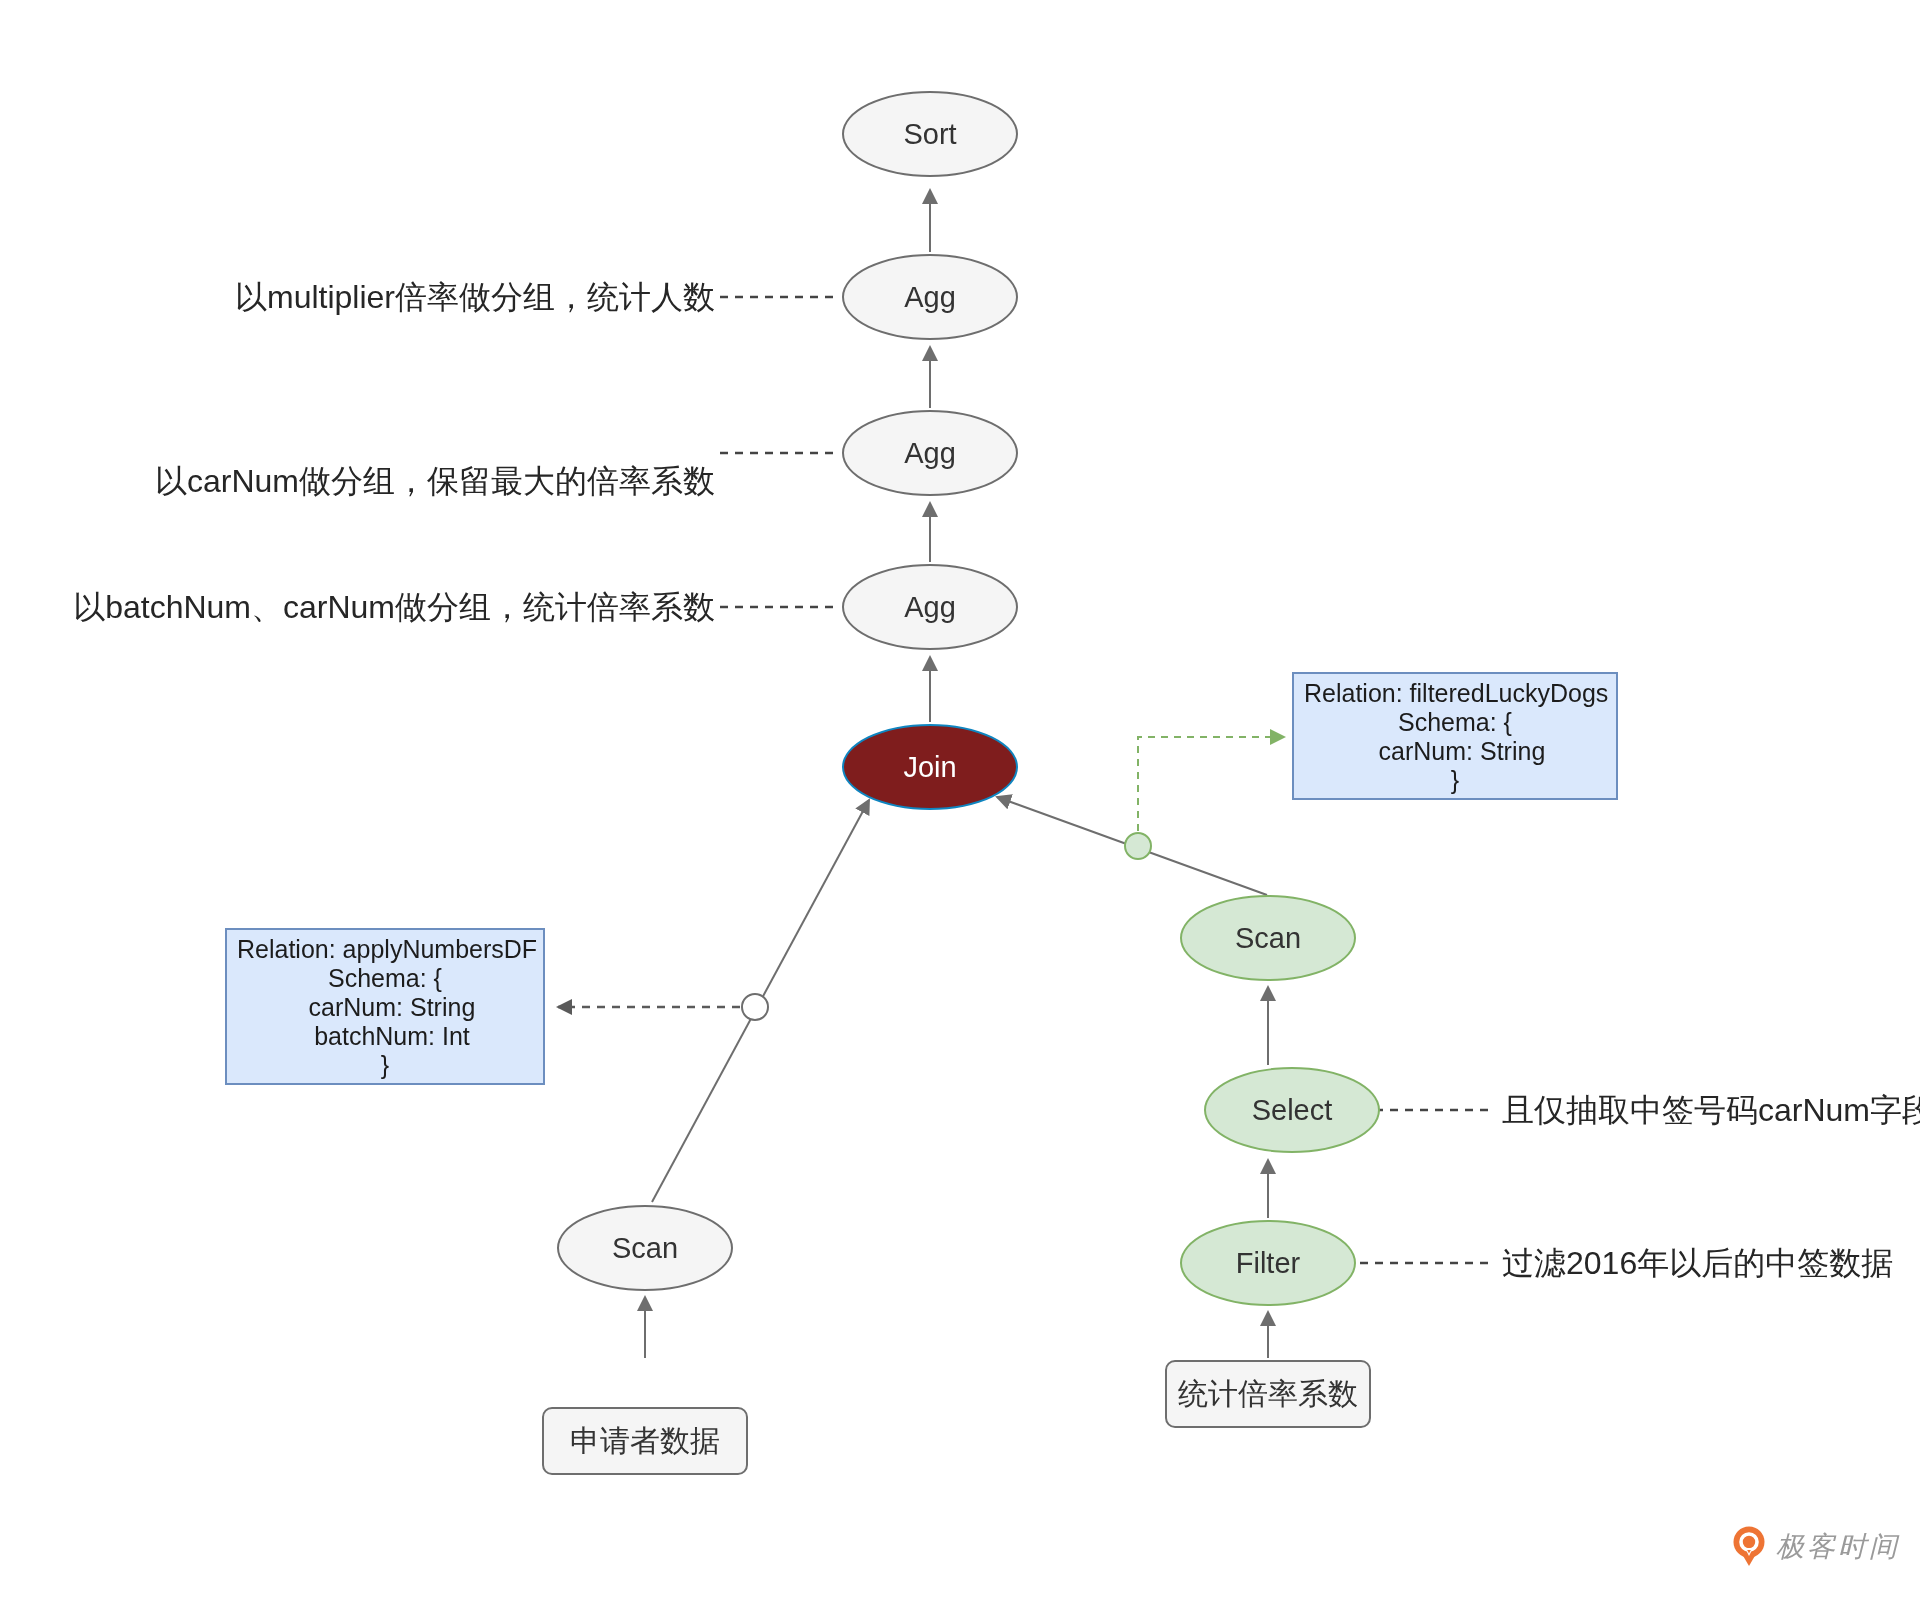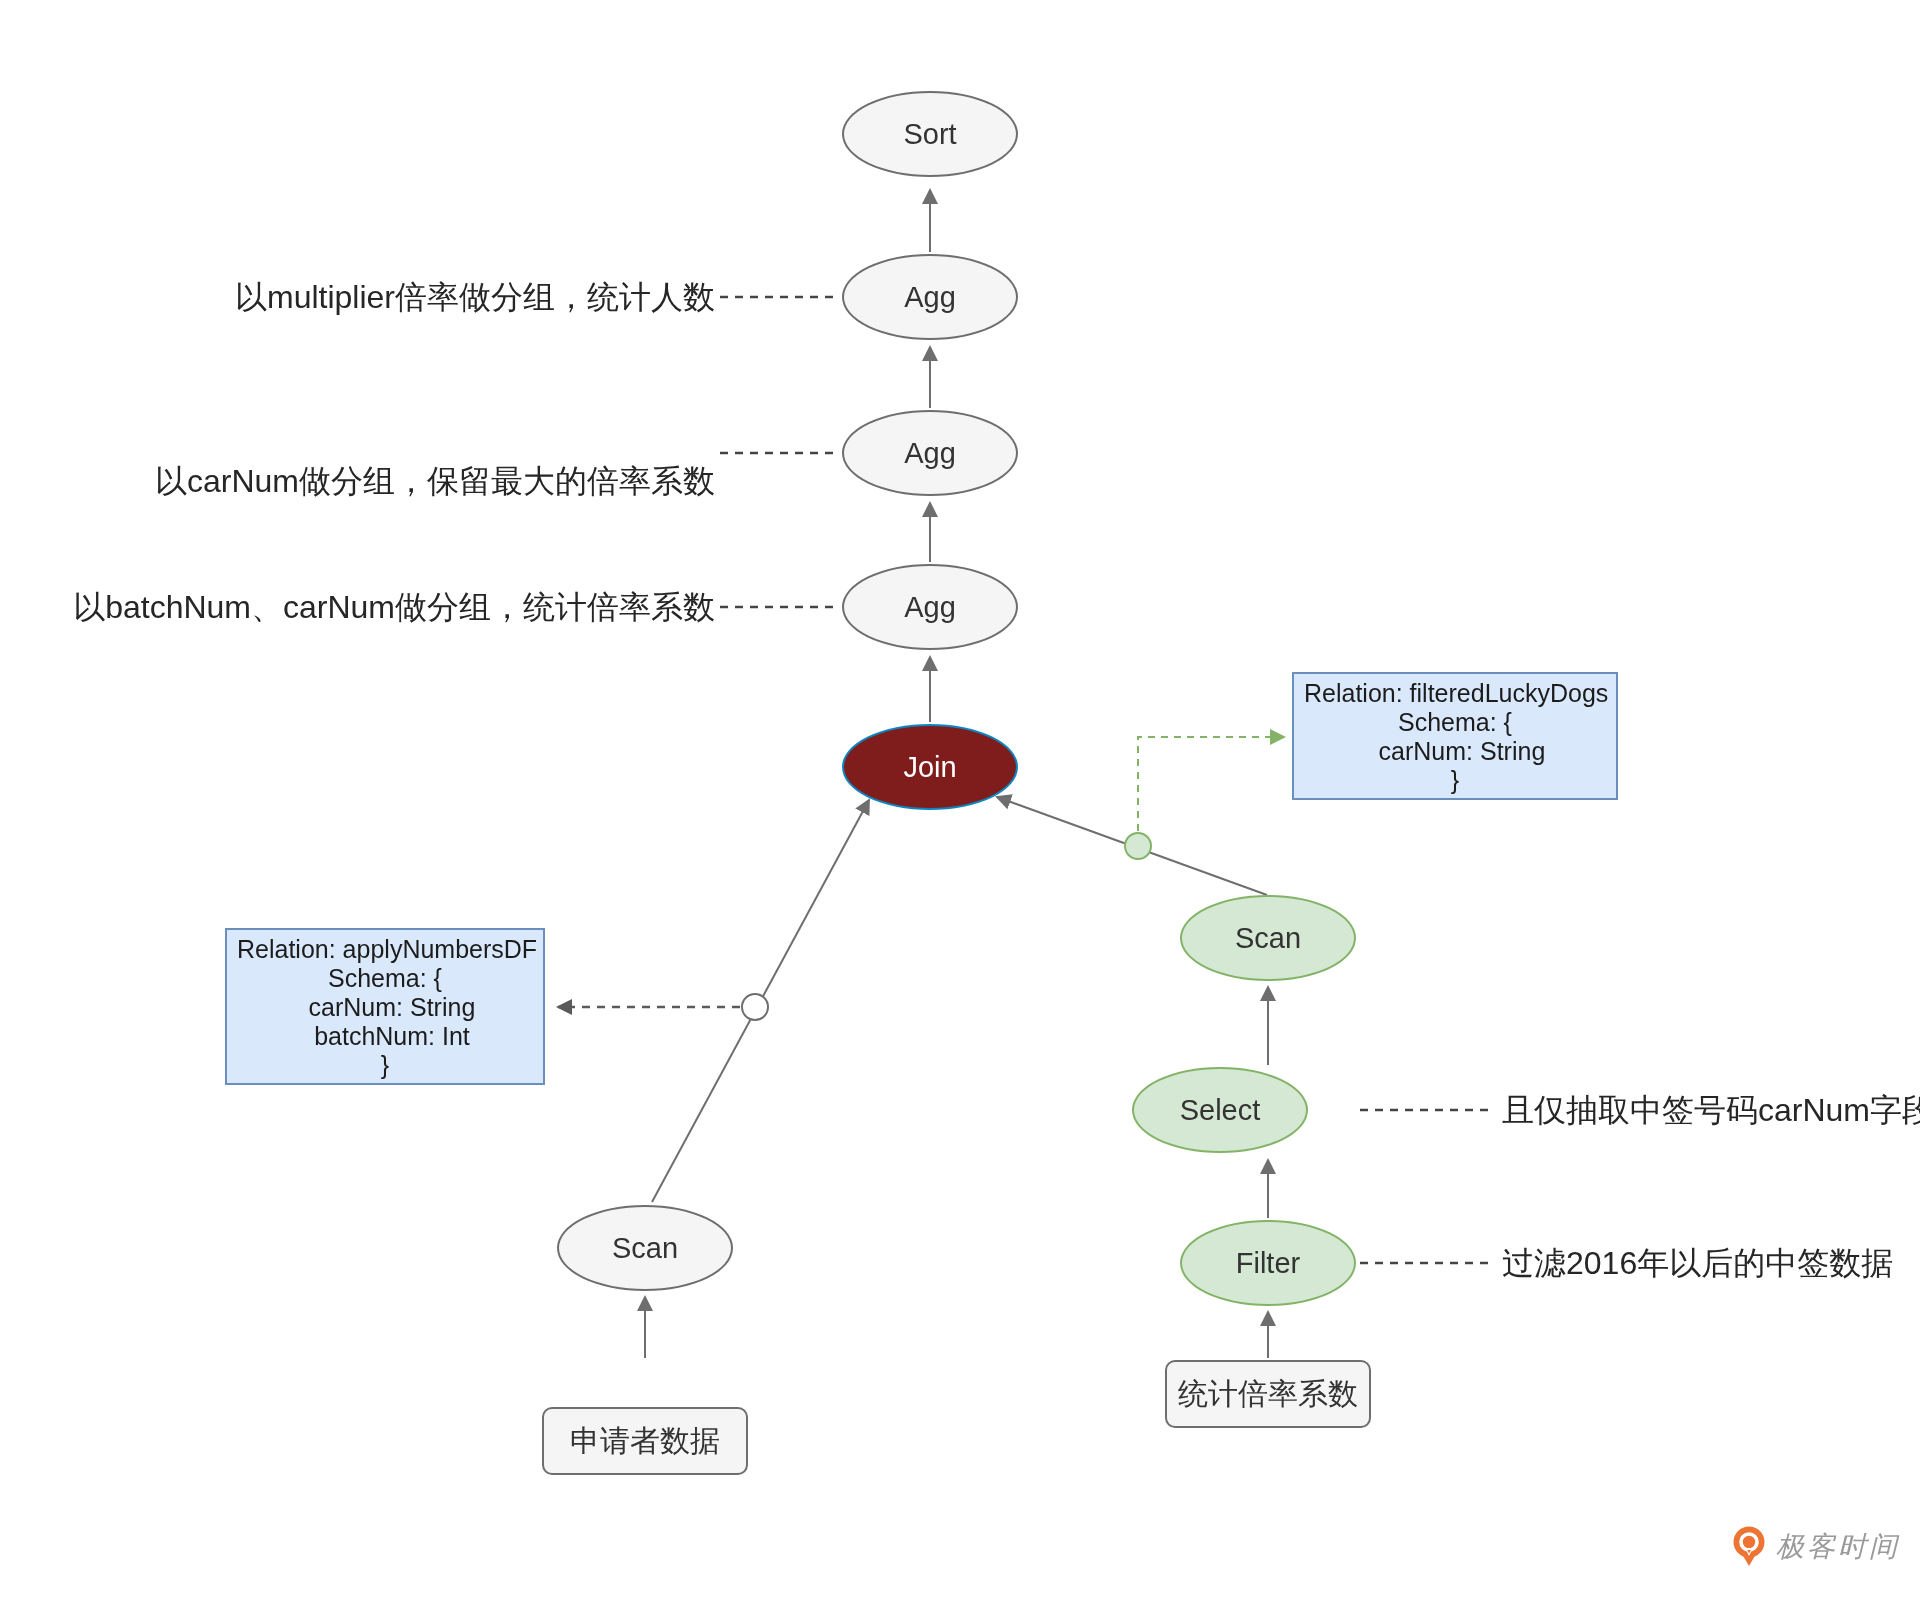--- a/index.html
+++ b/index.html
@@ -111,21 +111,21 @@
     <circle cx="1138" cy="846" r="13" fill="#d5e8d4" stroke="#82b366" stroke-width="2"></circle>
   </svg>
 
   <div class="node" style="left:842px;top:91px;">Sort</div>
   <div class="node" style="left:842px;top:254px;">Agg</div>
   <div class="node" style="left:842px;top:410px;">Agg</div>
   <div class="node" style="left:842px;top:564px;">Agg</div>
   <div class="node blue" style="left:842px;top:724px;">Join</div>
   <div class="node" style="left:557px;top:1205px;">Scan</div>
   <div class="node green" style="left:1180px;top:895px;">Scan</div>
-  <div class="node green" style="left:1132px;top:1067px;">Select</div>
+  <div class="node green" style="left:1204px;top:1067px;">Select</div>
   <div class="node green" style="left:1180px;top:1220px;">Filter</div>
 
   <div class="ann right-aligned" style="right:1205px;top:280px;">以multiplier倍率做分组，统计人数</div>
   <div class="ann right-aligned" style="right:1205px;top:436px;margin-top:28px;">以carNum做分组，保留最大的倍率系数</div>
   <div class="ann" style="left:1502px;top:1093px;">且仅抽取中签号码carNum字段</div>
   <div class="ann right-aligned" style="right:1205px;top:590px;">以batchNum、carNum做分组，统计倍率系数</div>
   <div class="ann" style="left:1502px;top:1246px;">过滤2016年以后的中签数据</div>
 
   <div class="schema-box" style="left:225px;top:928px;width:320px;height:157px;">
     <div>Relation: applyNumbersDF</div>

